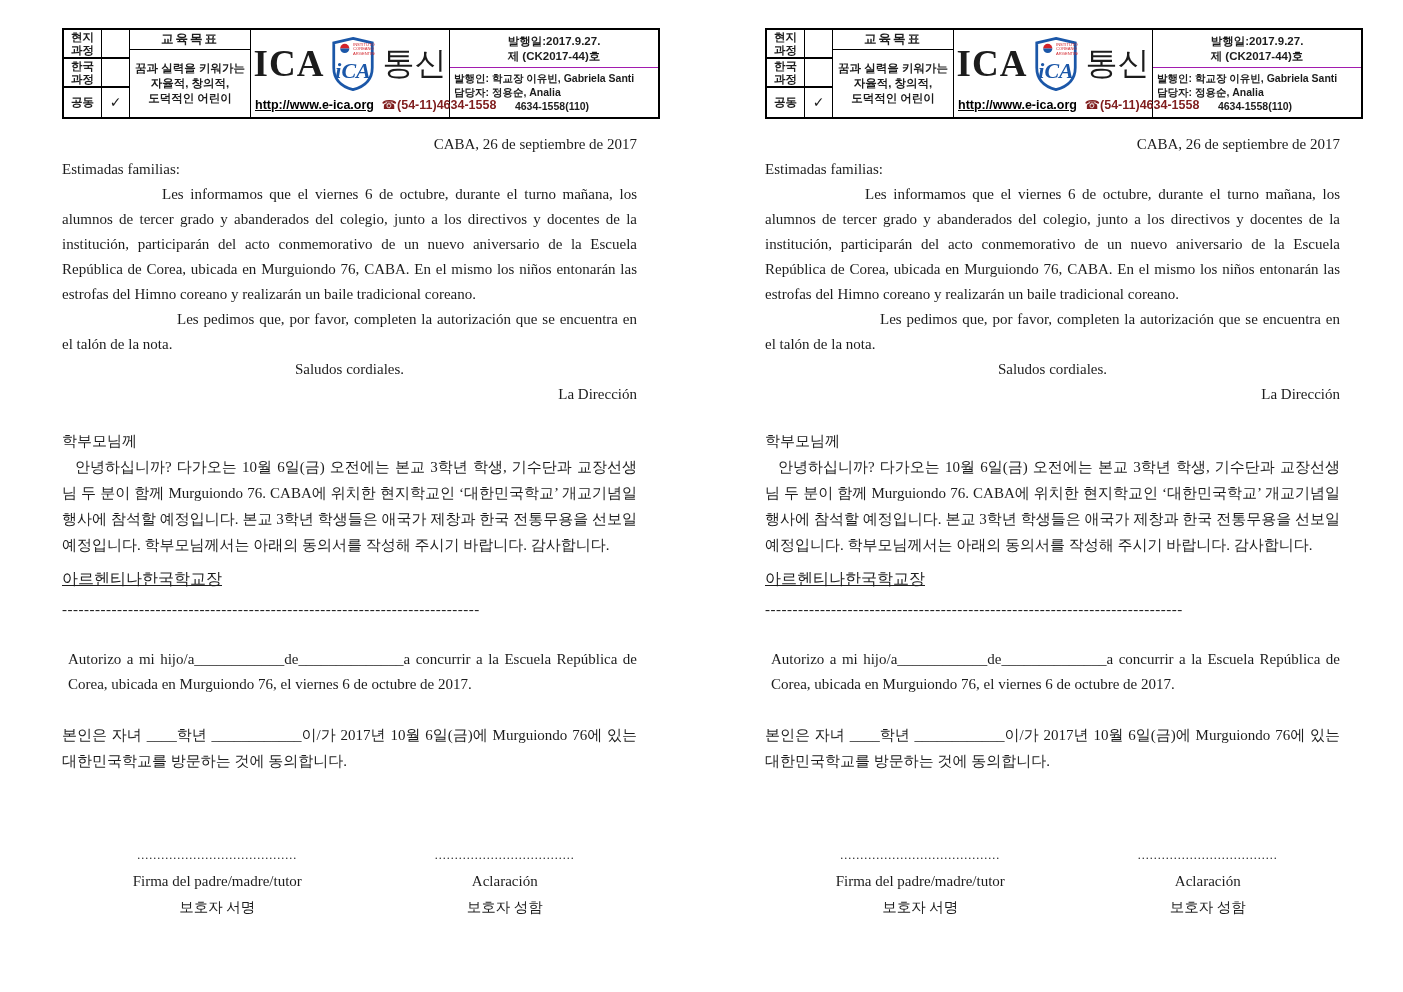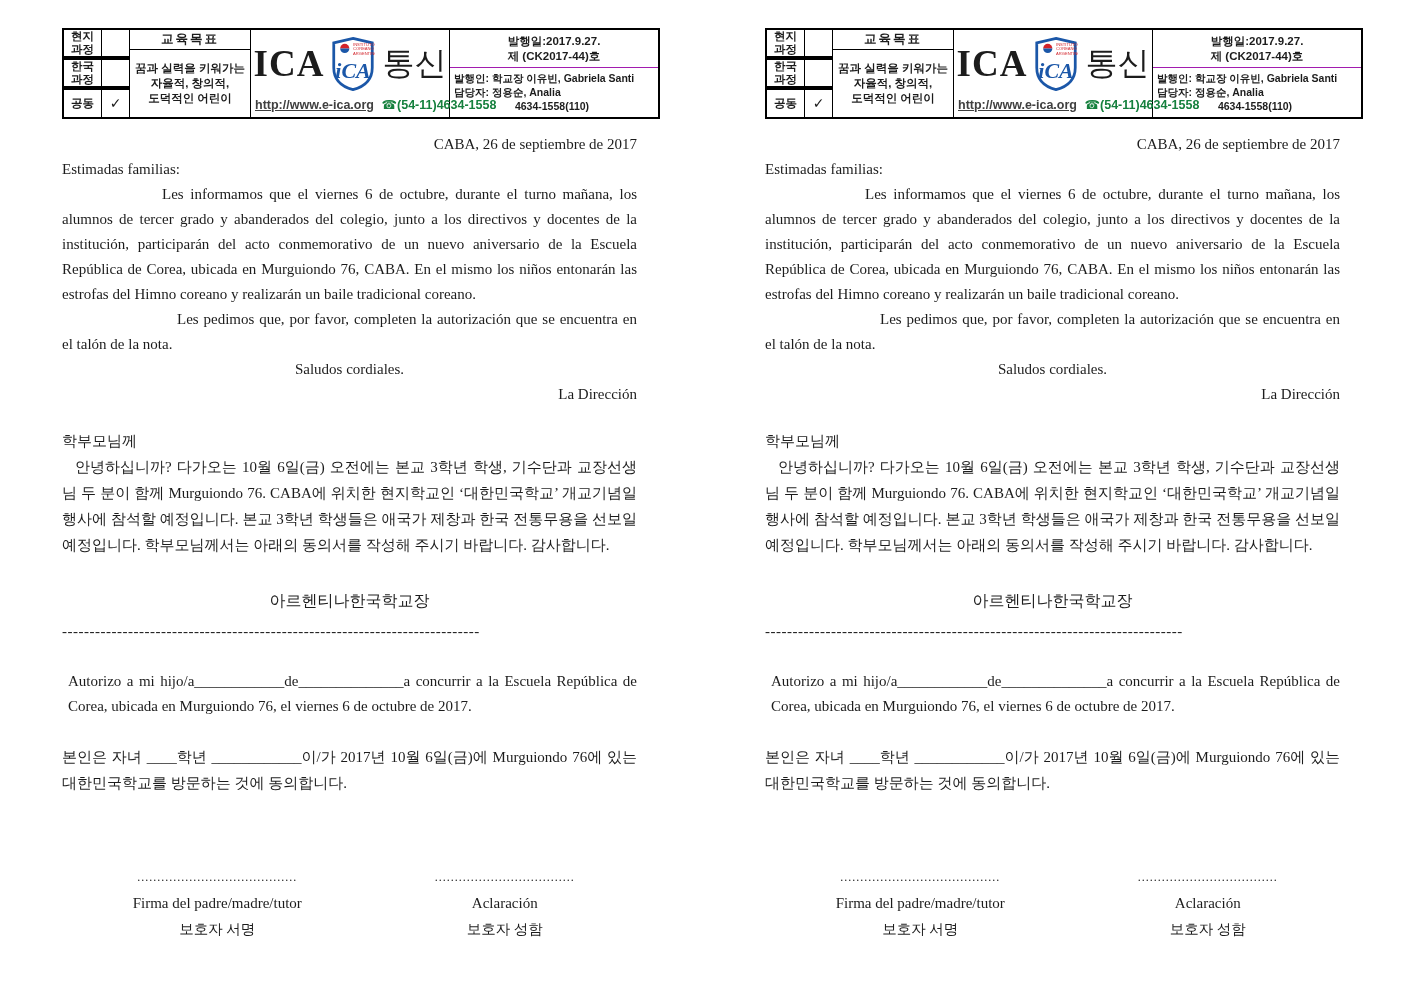--- a/index.html
+++ b/index.html
@@ -14,21 +14,21 @@
 
   
   .hdr {
     display:flex; border:2px solid #000; height:91px; width:598px;
     font-family:"Liberation Sans","DejaVu Sans",sans-serif;
   }
   .hdr-left { display:grid; grid-template-columns:38px 28px; grid-template-rows:1fr 1fr 1fr; }
   .hl-cell {
     display:flex; align-items:center; justify-content:center;
     font-size:11.5px; font-weight:bold; white-space:pre-line; text-align:center;
-    border-right:1px solid #000; border-bottom:4px solid #000000; line-height:13px;
+    border-right:1px solid #000; border-bottom:2px solid #000000; line-height:13px;
   }
   .hl-cell.last { border-bottom:none; }
   .hl-check { font-size:14px; font-weight:bold; }
 
   .hdr-goal { width:120px; display:flex; flex-direction:column; }
   .goal-title {
     height:20px; border-bottom:1px solid #000; display:flex; align-items:center; justify-content:center;
     font-size:12.5px; font-weight:bold; letter-spacing:2px;
   }
   .goal-text {
@@ -37,41 +37,41 @@
   }
 
   .hdr-logo {
     width:200px; border-left:1px solid #000; border-right:1px solid #000;
     display:flex; flex-direction:column;
   }
   .logo-row { flex:1; display:flex; align-items:center; justify-content:center; gap:7px; }
   .logo-ica { font-family:"Liberation Serif","DejaVu Serif",serif; font-size:37px; font-weight:bold; letter-spacing:1px; }
   .logo-tong { font-size:32px; font-weight:normal; }
   .url-row { padding:0 0 5px 4px; font-size:12.5px; font-weight:bold; white-space:nowrap; text-align:center; }
-  .url-link { color:#404040; text-decoration:underline; }
-  .phone { color:#15803d; margin-left:4px; }
+  .url-link { color:#000000; text-decoration:underline; }
+  .phone { color:#7f1d1d; margin-left:4px; }
 
   .hdr-issue { flex:1; display:flex; flex-direction:column; font-weight:bold; }
   .issue-top { border-bottom:1px solid #a21caf; text-align:center; padding:4px 2px 3px; font-size:11.5px; line-height:15px; }
   .issue-bottom { flex:1; padding:3px 8px 2px 4px; font-size:10.5px; line-height:14px; }
   .issue-bottom .centered { text-align:center; }
 
   
   .body { width:575px; font-size:15px; line-height:25px; }
   .date-line { text-align:right; margin-top:13px; }
   .salutation { margin-top:0; }
   .para { text-align:justify; }
   .p1 { text-indent:100px; }
   .p2 { text-indent:115px; }
   .closing { text-align:center; }
   .sig-line { text-align:right; }
   .kr { line-height:26px; }
   .kr-salutation { margin-top:21px; }
   .kr-para { text-align:justify; text-indent:13px; }
-  .kr-principal { text-align:center; margin-top:30px; font-size:16px; }
+  .kr-principal { margin-top:8px; font-size:16px;text-decoration:underline; }
   .divider { white-space:nowrap; overflow:hidden; margin-top:5px; letter-spacing:0.5px; }
   .auth-es { margin-top:25px; text-align:justify;margin-left:6px; }
   .auth-kr { margin-top:25px; text-align:justify; }
 
   .signs { display:flex; margin-top:68px; }
   .sign-col { text-align:center; line-height:26px; }
   .sign-col.left  { width:54%; }
   .sign-col.right { width:46%; }
   .dots { font-size:12px; letter-spacing:1px; white-space:nowrap; overflow:hidden; }
   .sign-label { font-size:15px; }

